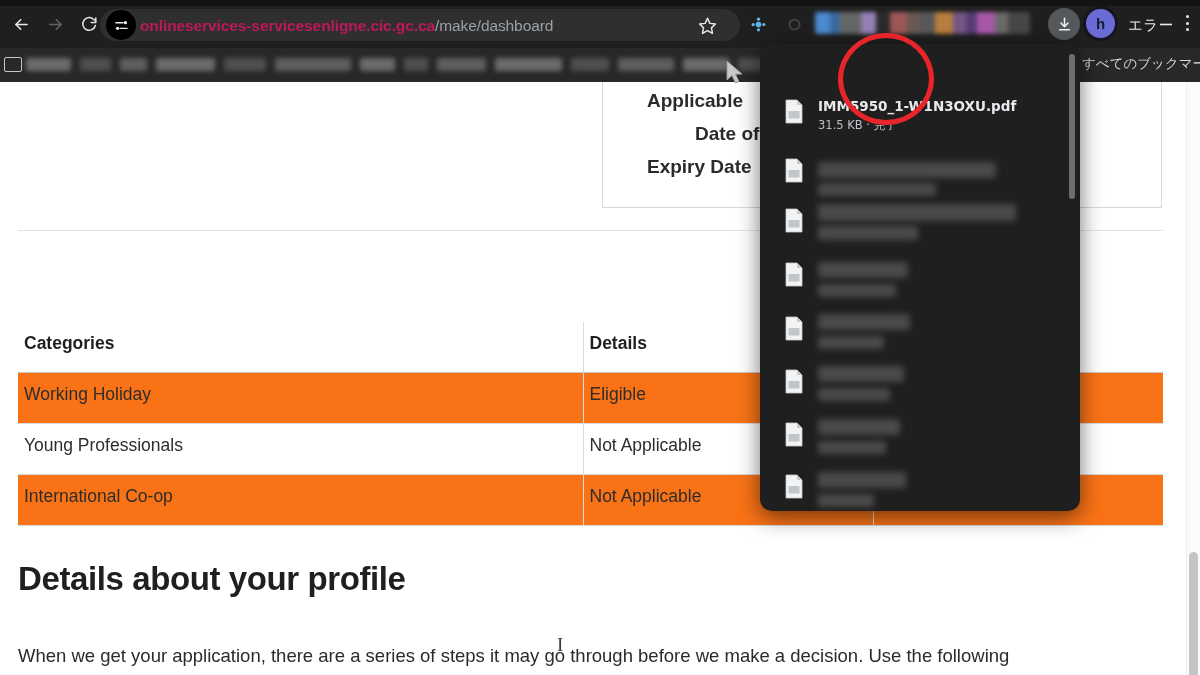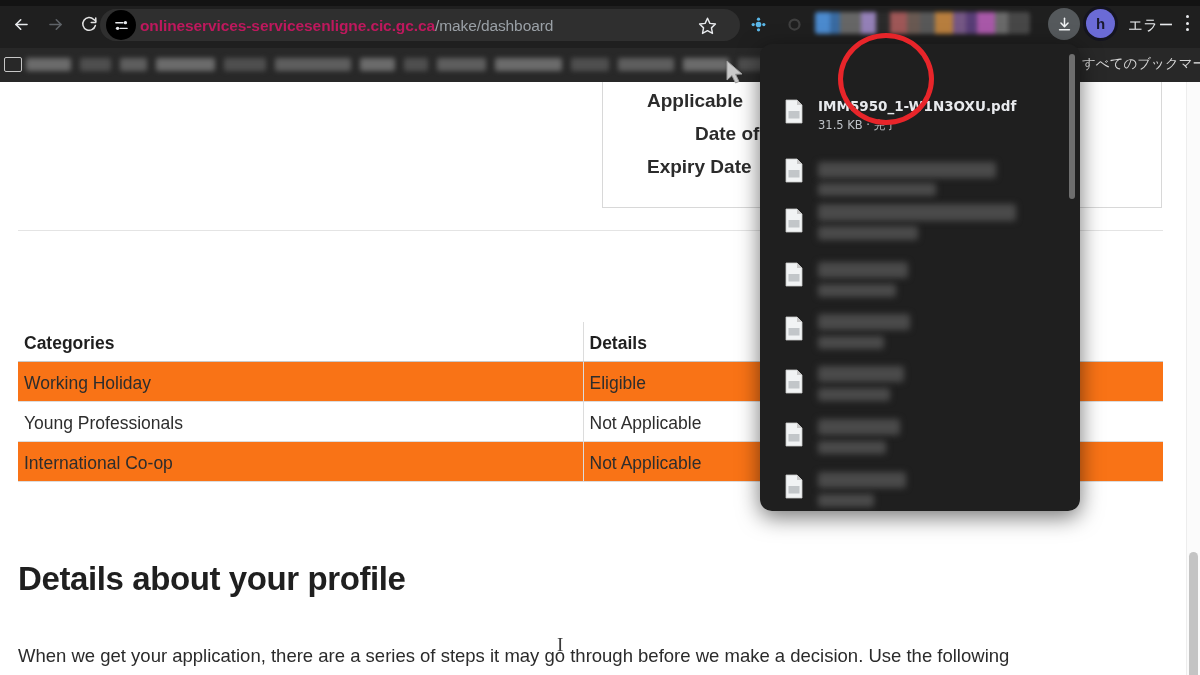--- a/index.html
+++ b/index.html
@@ -164,21 +164,21 @@
 
   .ctable {
     position: absolute; left: 18px; top: 240px;
     width: 1145px;
     border-collapse: collapse;
     font-size: 17.5px;
     color: #2d2d2d;
   }
   .ctable th, .ctable td {
     text-align: left;
-    padding: 11px 6px 7px 6px;
+    padding: 11px 6px 18px 6px;
     border-bottom: 1px solid #dcdcdc;
     font-weight: 400;
   }
   .ctable th { font-weight: 700; color: #1f1f1f; border-bottom: 1px solid #c9c9c9; }
   .ctable .col1 { width: 565px; }
   .ctable .col2 { width: 290px; }
   .ctable tr.alt td { background: #f97316; }
   .ctable td.c1, .ctable th.c1 { border-right: 1px solid #dcdcdc; }
   .ctable td.c2, .ctable th.c2 { border-right: 1px solid #dcdcdc; }
 

